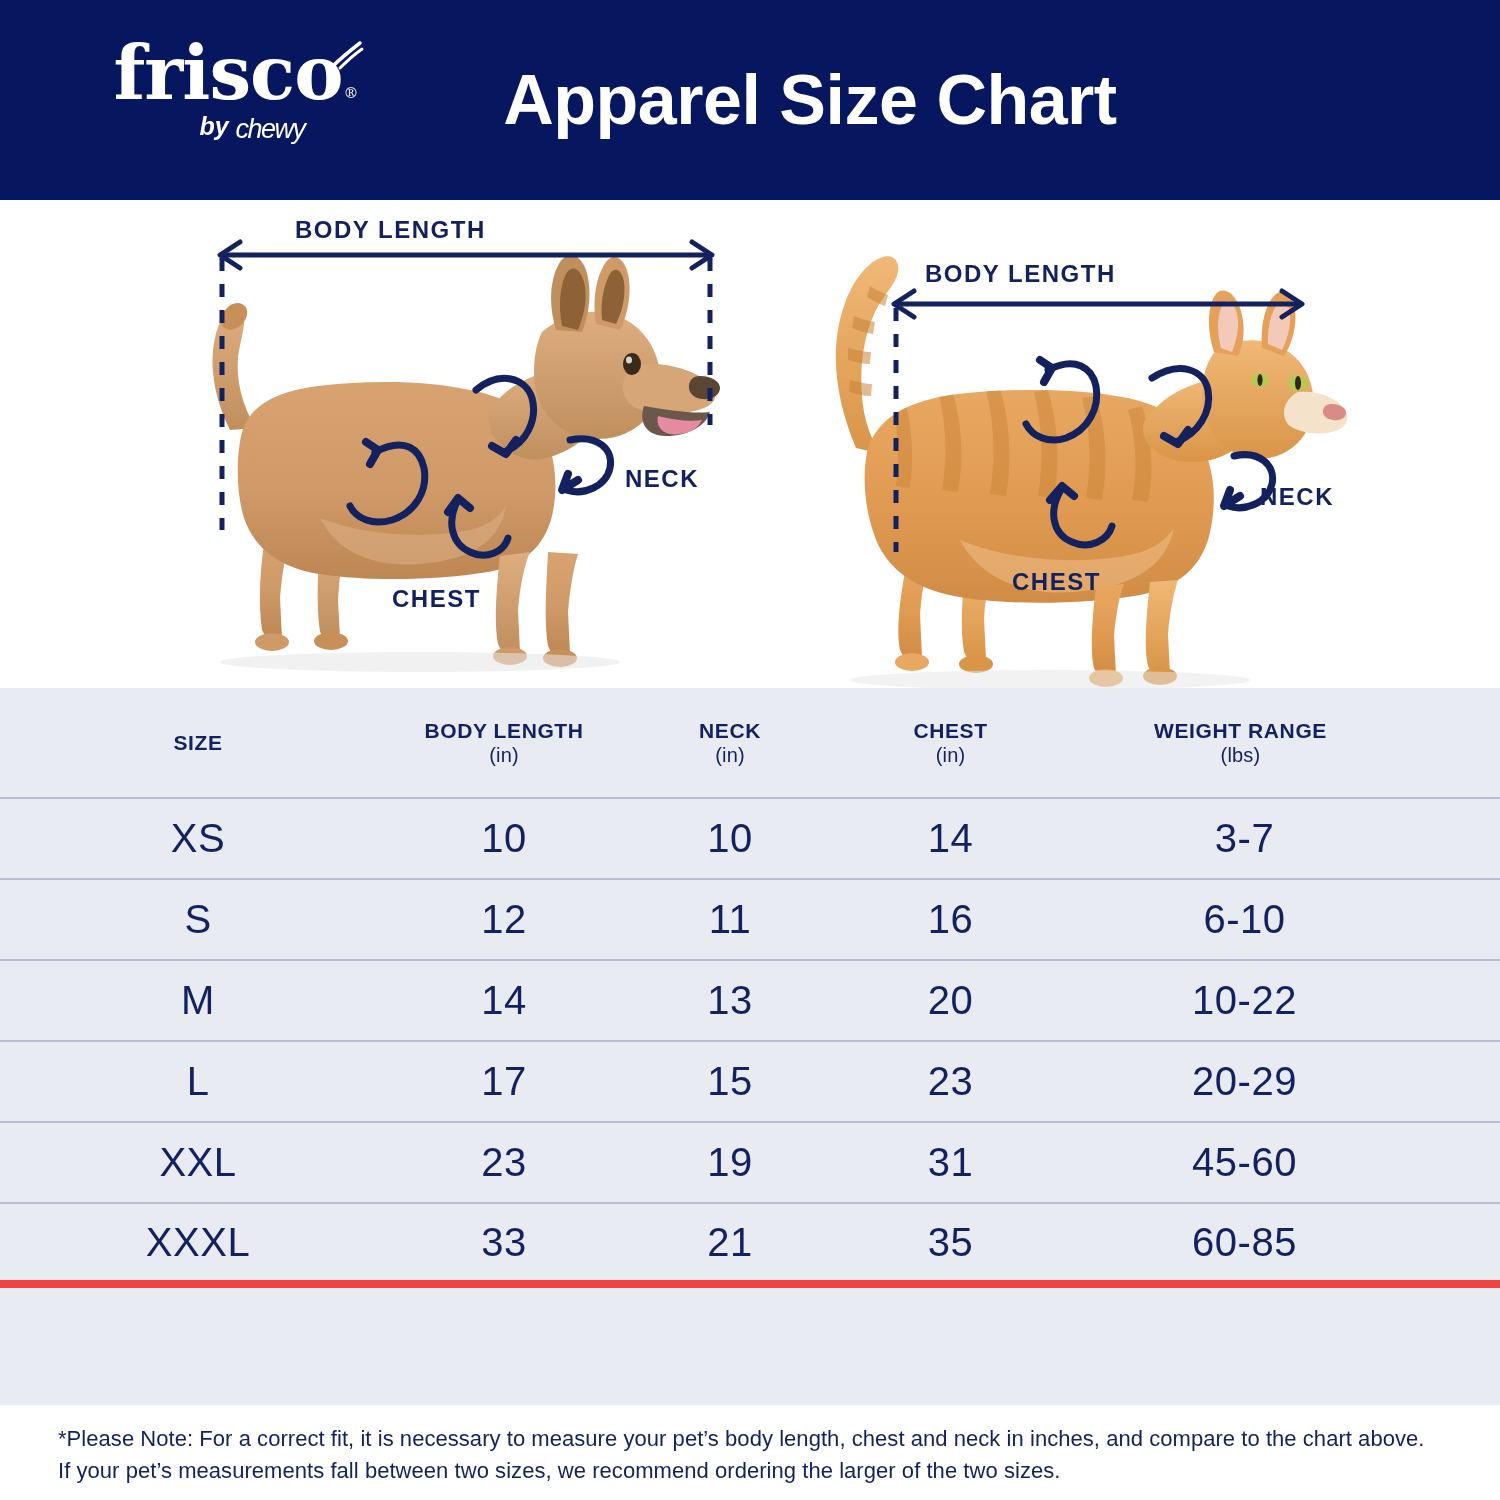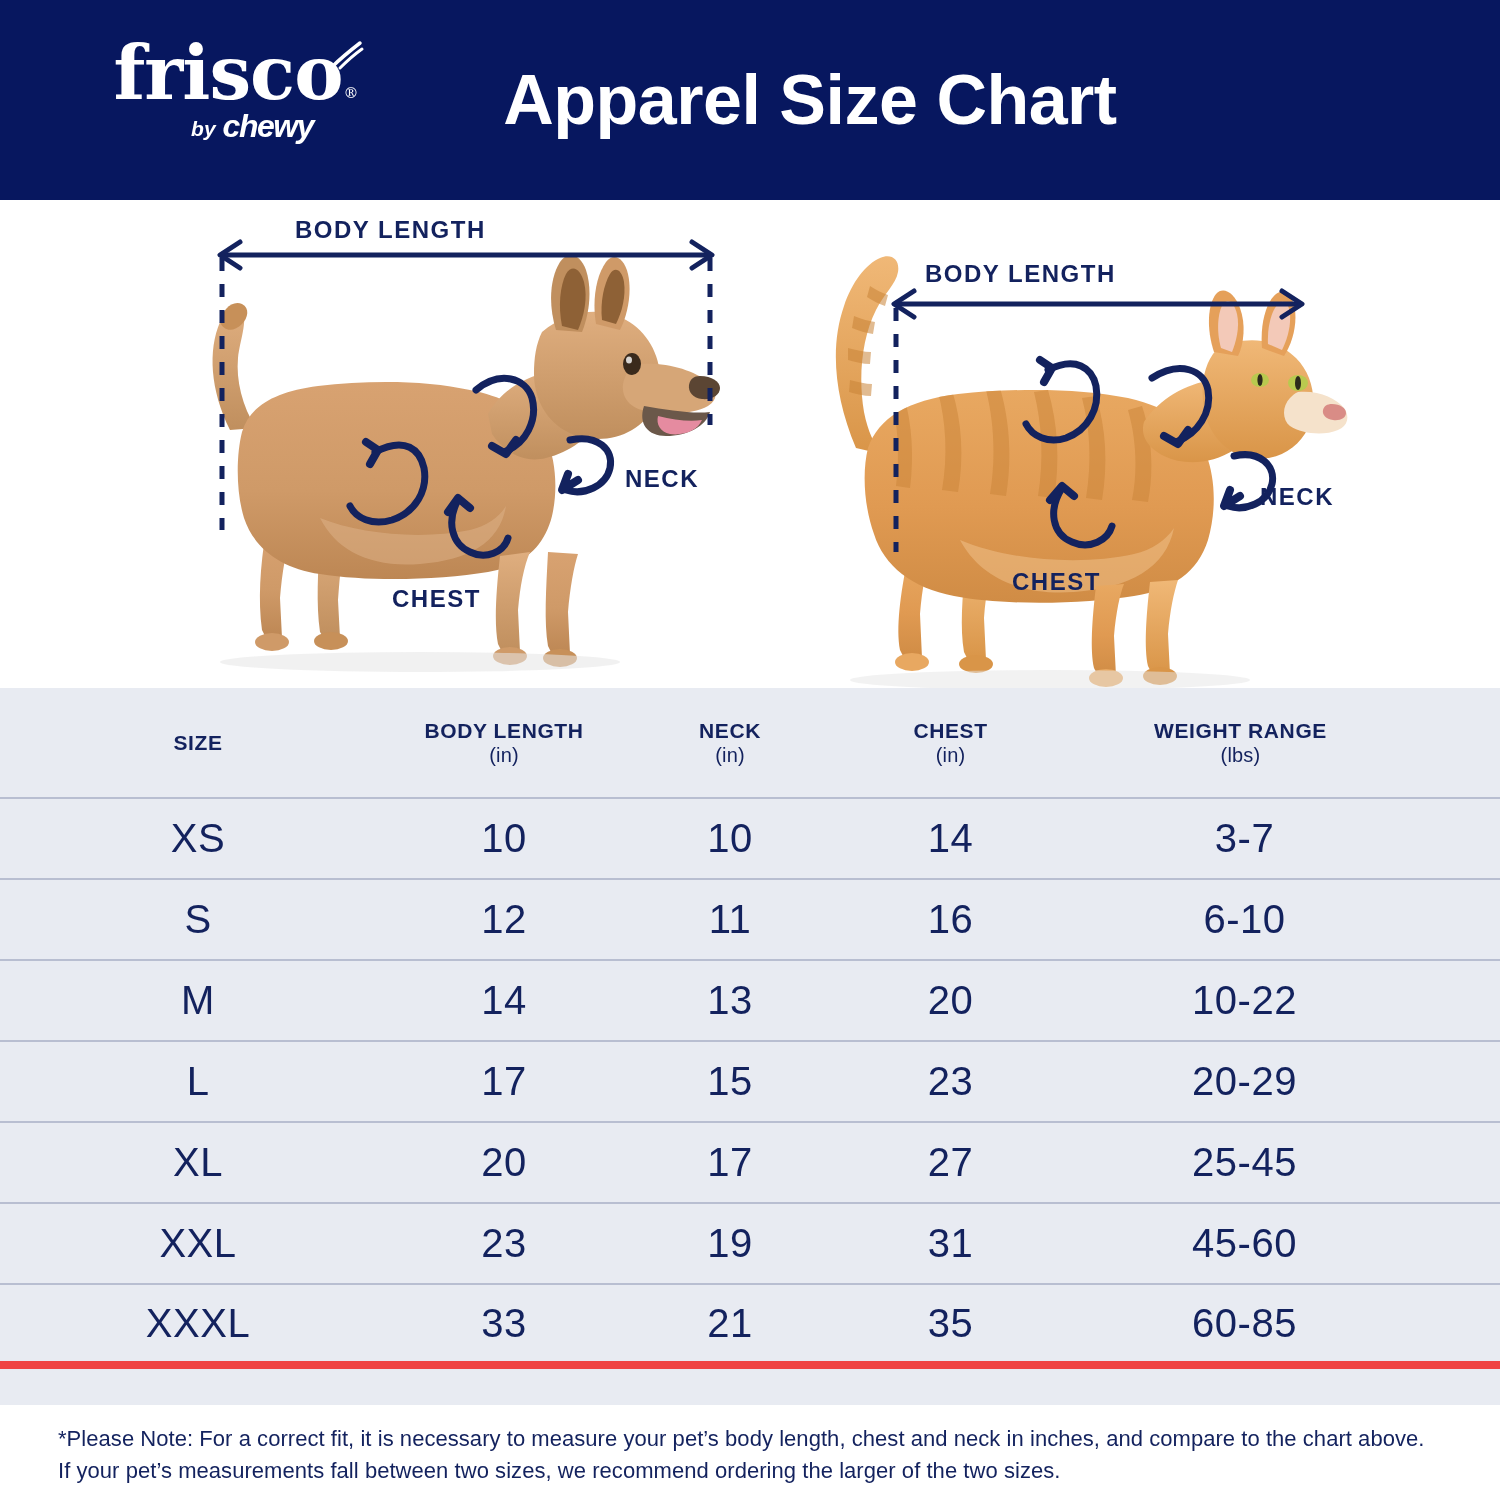--- a/index.html
+++ b/index.html
@@ -34,25 +34,25 @@
   }
   .logo-swoosh {
     position:absolute; right:-20px; top:2px; width:34px; height:30px;
   }
   .logo-by {
     margin-top:4px; display:flex; align-items:flex-end; gap:7px;
     transform:translateX(24px);
   }
   .logo-by-word {
     font-family:"Liberation Sans", sans-serif;
-    font-size:21px; font-weight:700; color:#fff; font-style:italic;
+    font-size:25px; font-weight:700; color:#fff; font-style:italic;
   }
   .logo-chewy {
     font-family:"Liberation Sans", sans-serif;
-    font-size:32px; font-weight:700; color:#fff;
+    font-size:27px; font-weight:400; color:#fff;
     letter-spacing:-1.5px; font-style:italic; line-height:0.9;text-align:center;
   }
   .header-title {
     position:absolute; left:0; top:0; width:1500px; height:200px;
     display:flex; align-items:center; justify-content:center;
     font-size:70px; font-weight:700; color:#fff; letter-spacing:-0.5px;
     padding-left:120px;
   }
 
   
@@ -404,27 +404,20 @@
           <td class="weight-cell">10-22</td>
         </tr>
         <tr>
           <td class="size-cell">L</td>
           <td class="body-cell">17</td>
           <td class="neck-cell">15</td>
           <td class="chest-cell">23</td>
           <td class="weight-cell">20-29</td>
         </tr>
         <tr>
-          <td class="size-cell">XL</td>
-          <td class="body-cell">20</td>
-          <td class="neck-cell">17</td>
-          <td class="chest-cell">27</td>
-          <td class="weight-cell">25-45</td>
-        </tr>
-        <tr>
           <td class="size-cell">XXL</td>
           <td class="body-cell">23</td>
           <td class="neck-cell">19</td>
           <td class="chest-cell">31</td>
           <td class="weight-cell">45-60</td>
         </tr>
         <tr>
           <td class="size-cell">XXXL</td>
           <td class="body-cell">33</td>
           <td class="neck-cell">21</td>

